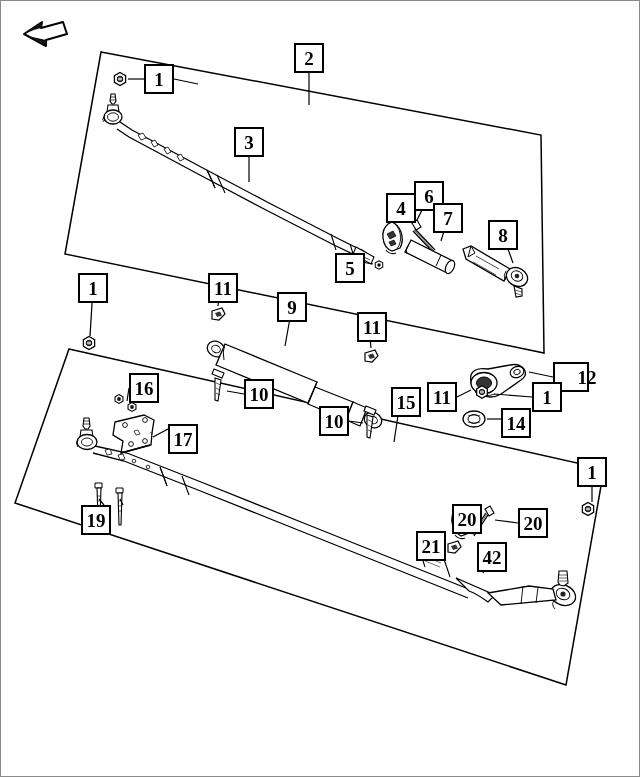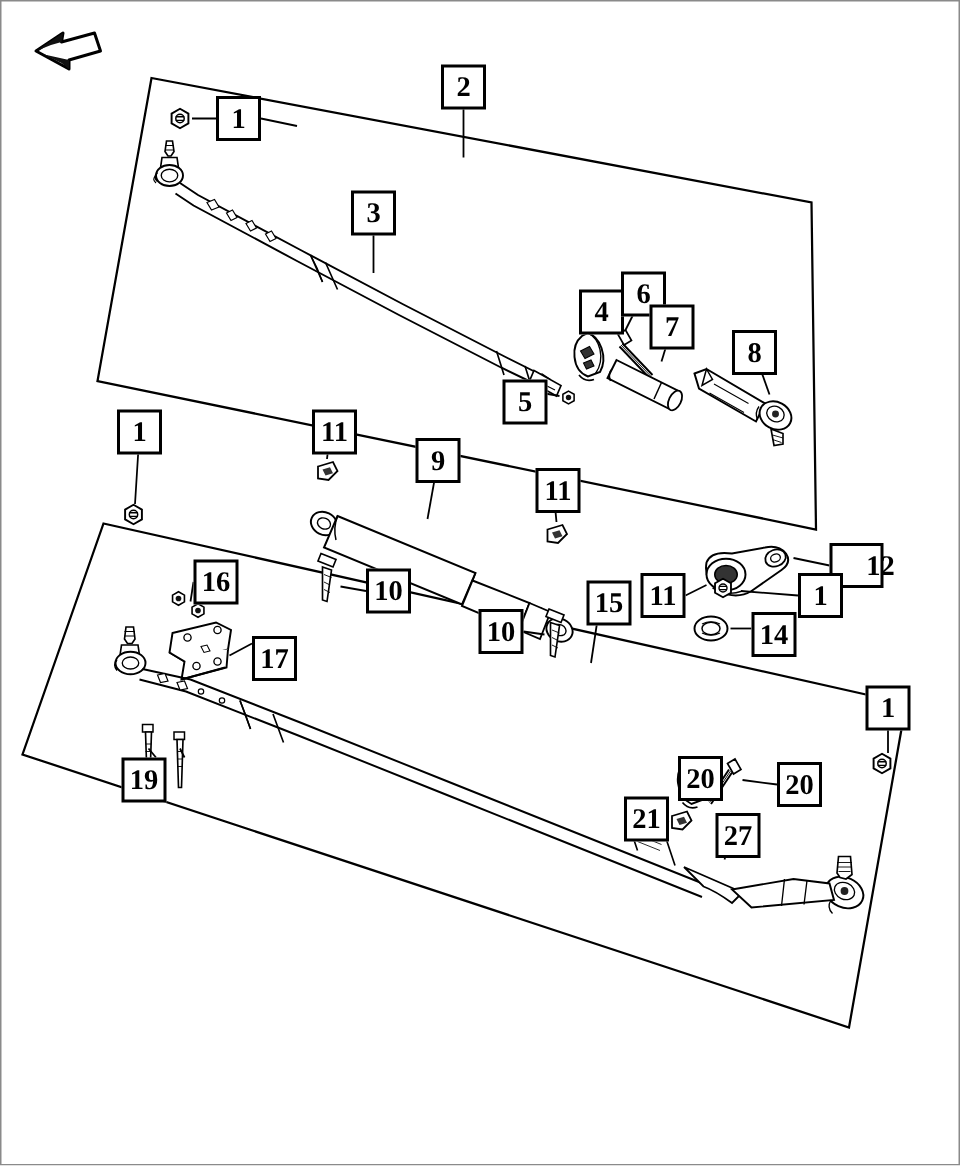--- a/index.html
+++ b/index.html
@@ -342,16 +342,16 @@
       <div class="callout c-sm" style="left: 426px; top: 381px;">11</div>
       <div class="callout c-sm" style="left: 552px; top: 361px; padding-left: 32px;">12</div>
       <div class="callout c-sm" style="left: 531px; top: 381px;">1</div>
       <div class="callout c-sm" style="left: 500px; top: 407px;">14</div>
       <div class="callout c-sm" style="left: 167px; top: 423px;">17</div>
       <div class="callout c-sm" style="left: 80px; top: 504px;">19</div>
       <div class="callout c-sm" style="left: 576px; top: 456px;">1</div>
       <div class="callout c-sm" style="left: 451px; top: 503px;">20</div>
       <div class="callout c-sm" style="left: 517px; top: 507px;">20</div>
       <div class="callout c-sm" style="left: 415px; top: 530px;">21</div>
-      <div class="callout c-sm" style="left: 476px; top: 541px;">27</div>
+      <div class="callout c-sm" style="left: 476px; top: 541px;">42</div>
     </div>
 
 </div>
 
 </body></html>

